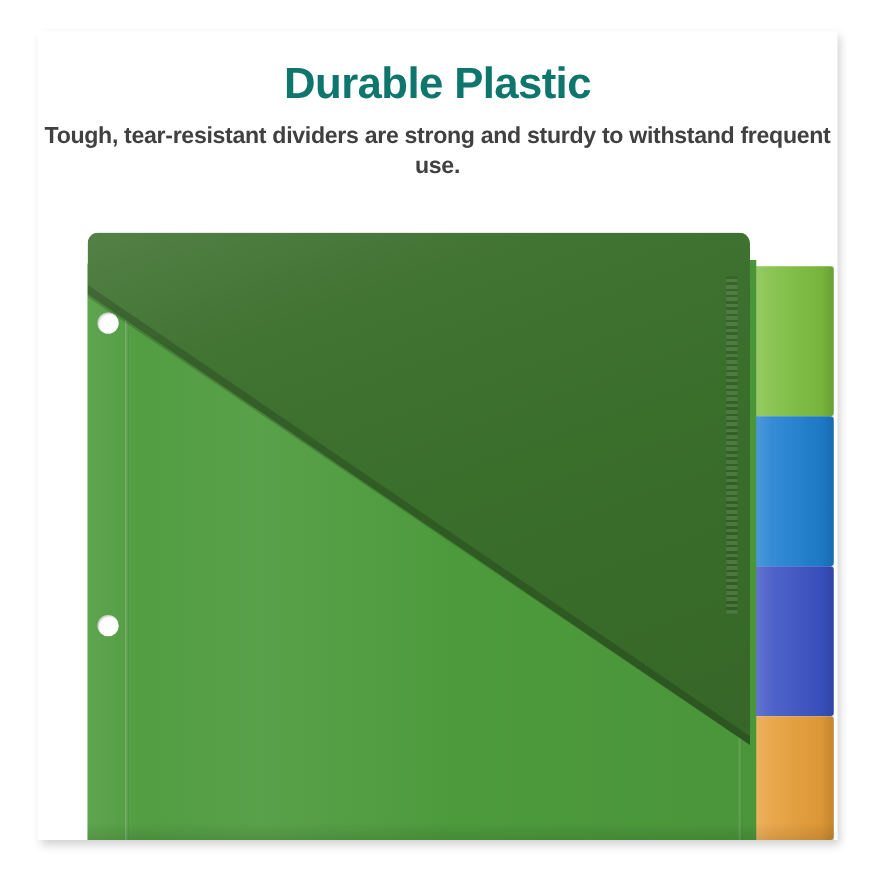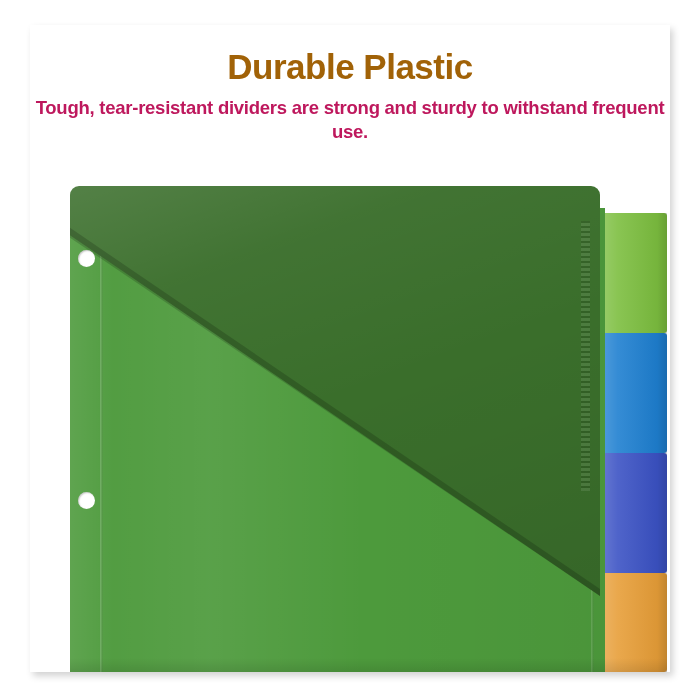--- a/index.html
+++ b/index.html
@@ -231,17 +231,17 @@
     <div id="pocket-diagonal-shadow"></div>
     <div id="pocket-rib-strip"></div>
 
     <div class="punch-hole" id="punch-hole-top"></div>
     <div class="punch-hole" id="punch-hole-bottom"></div>
 
     <div id="bottom-contact-shadow"></div>
   </div>
 
   <div id="copy-block">
-    <h1 id="headline" style="color: #a16207;">Durable Plastic</h1>
-    <p id="subhead" style="color: #be185d;">Tough, tear-resistant dividers are strong and sturdy to withstand frequent use.</p>
+    <h1 id="headline" style="color: #0f766e;">Durable Plastic</h1>
+    <p id="subhead" style="color: #404040;">Tough, tear-resistant dividers are strong and sturdy to withstand frequent use.</p>
   </div>
 
 </div>
 
 </body></html>

